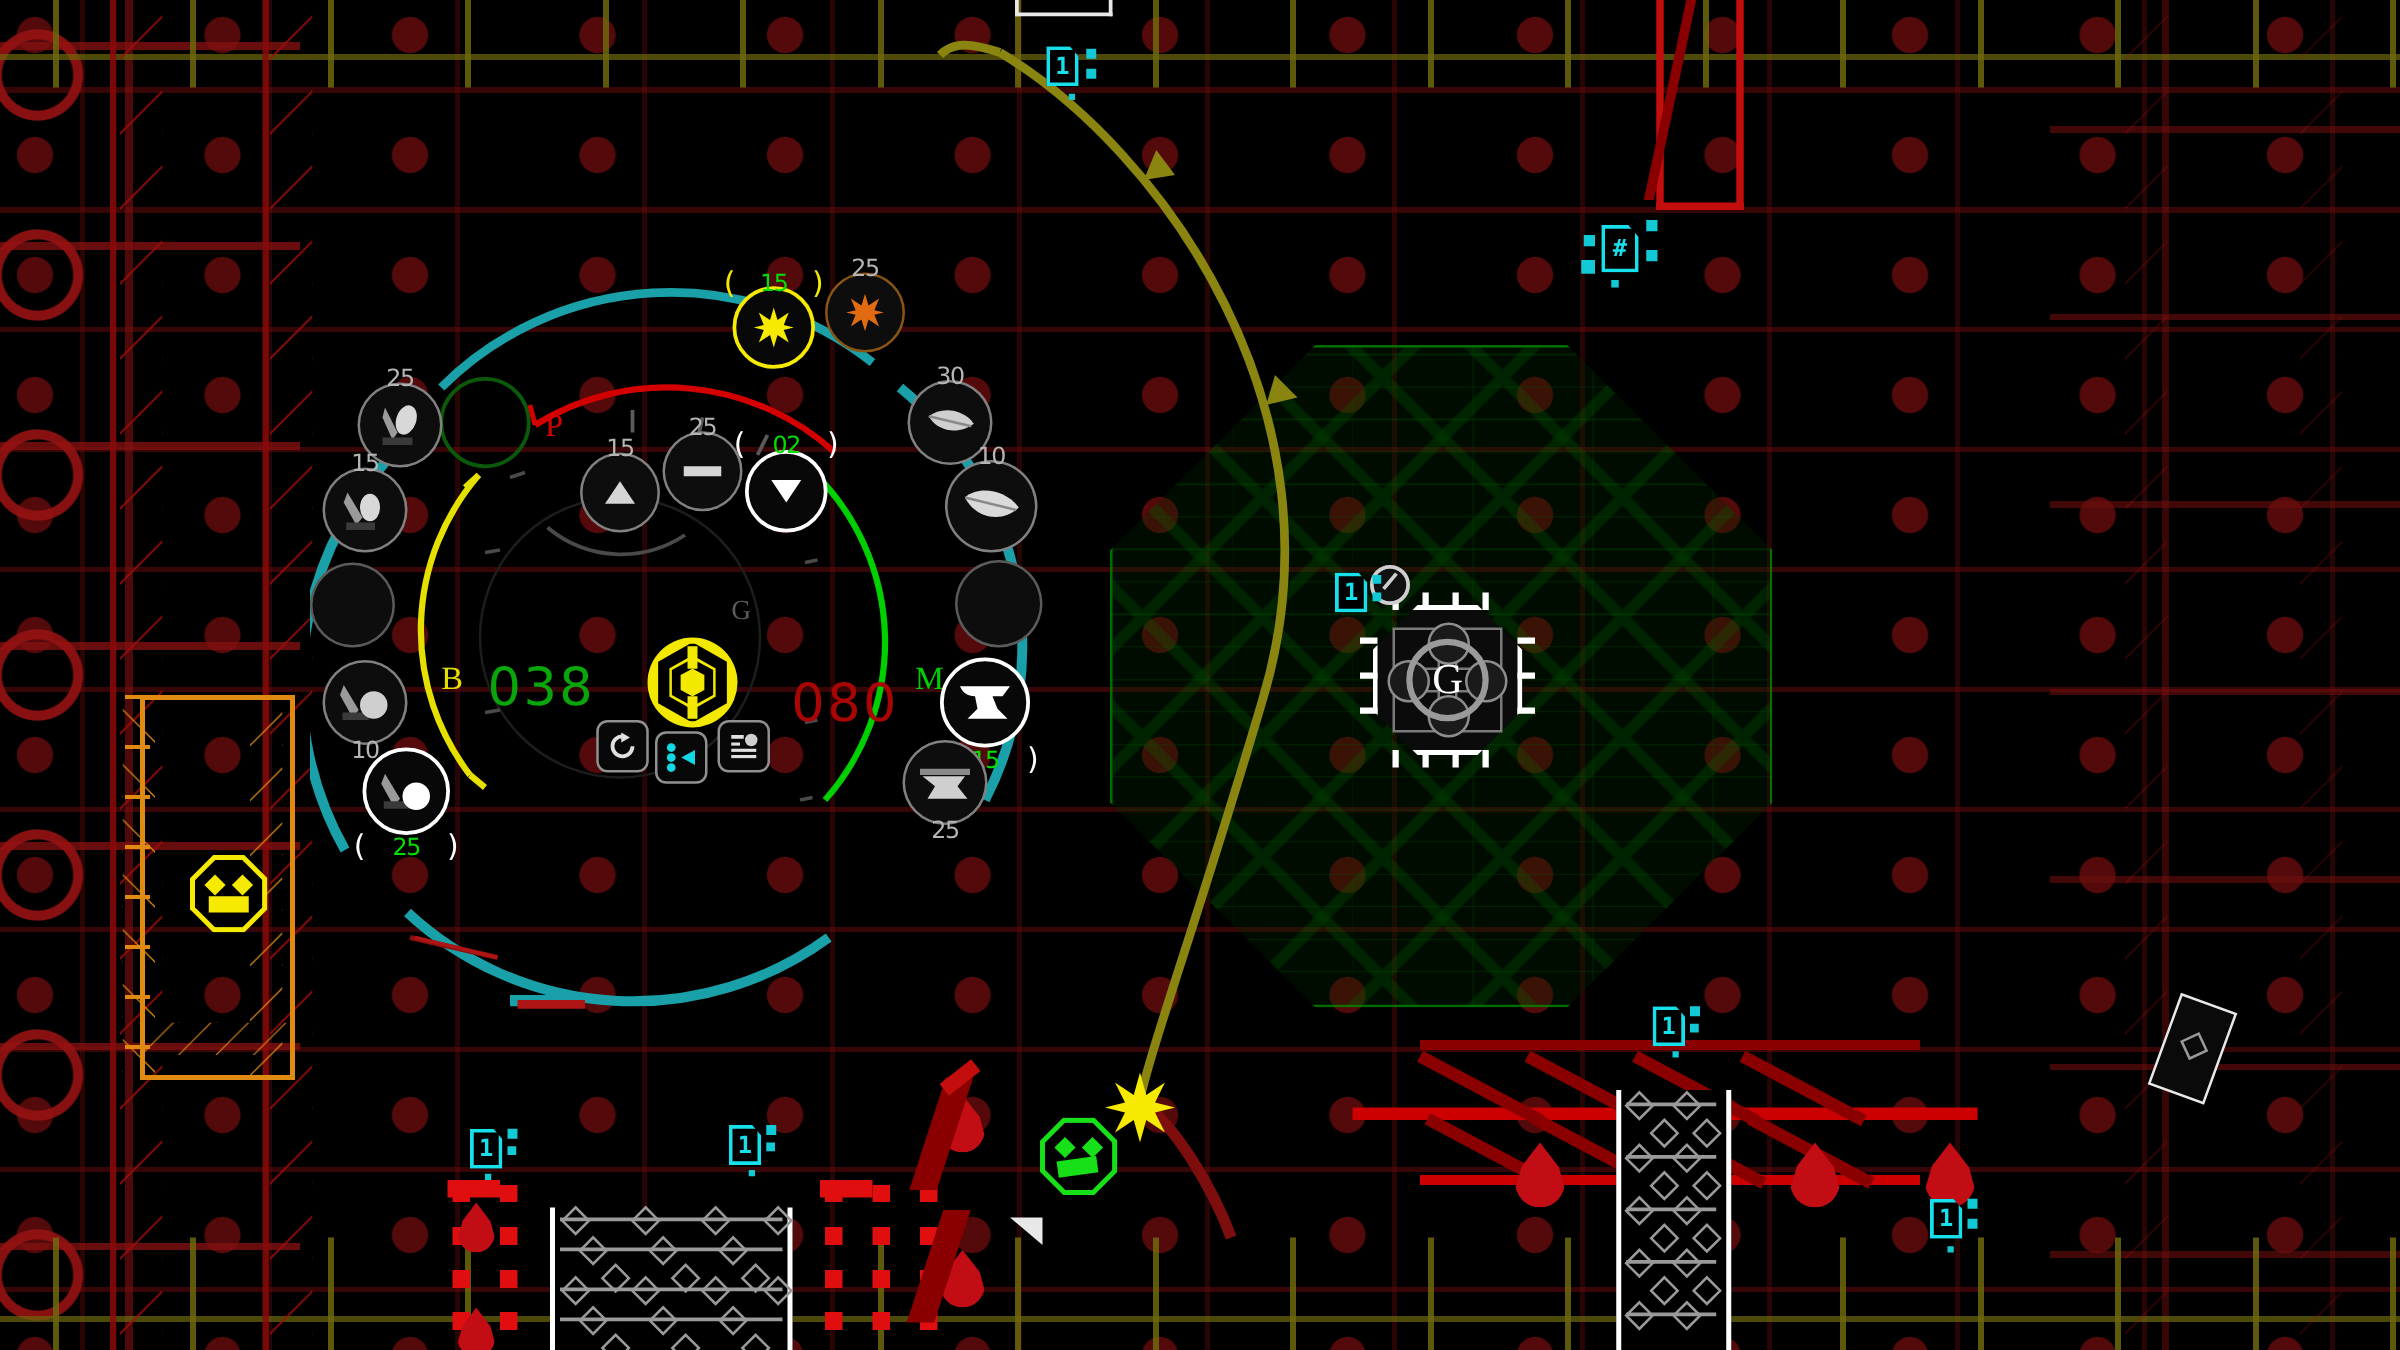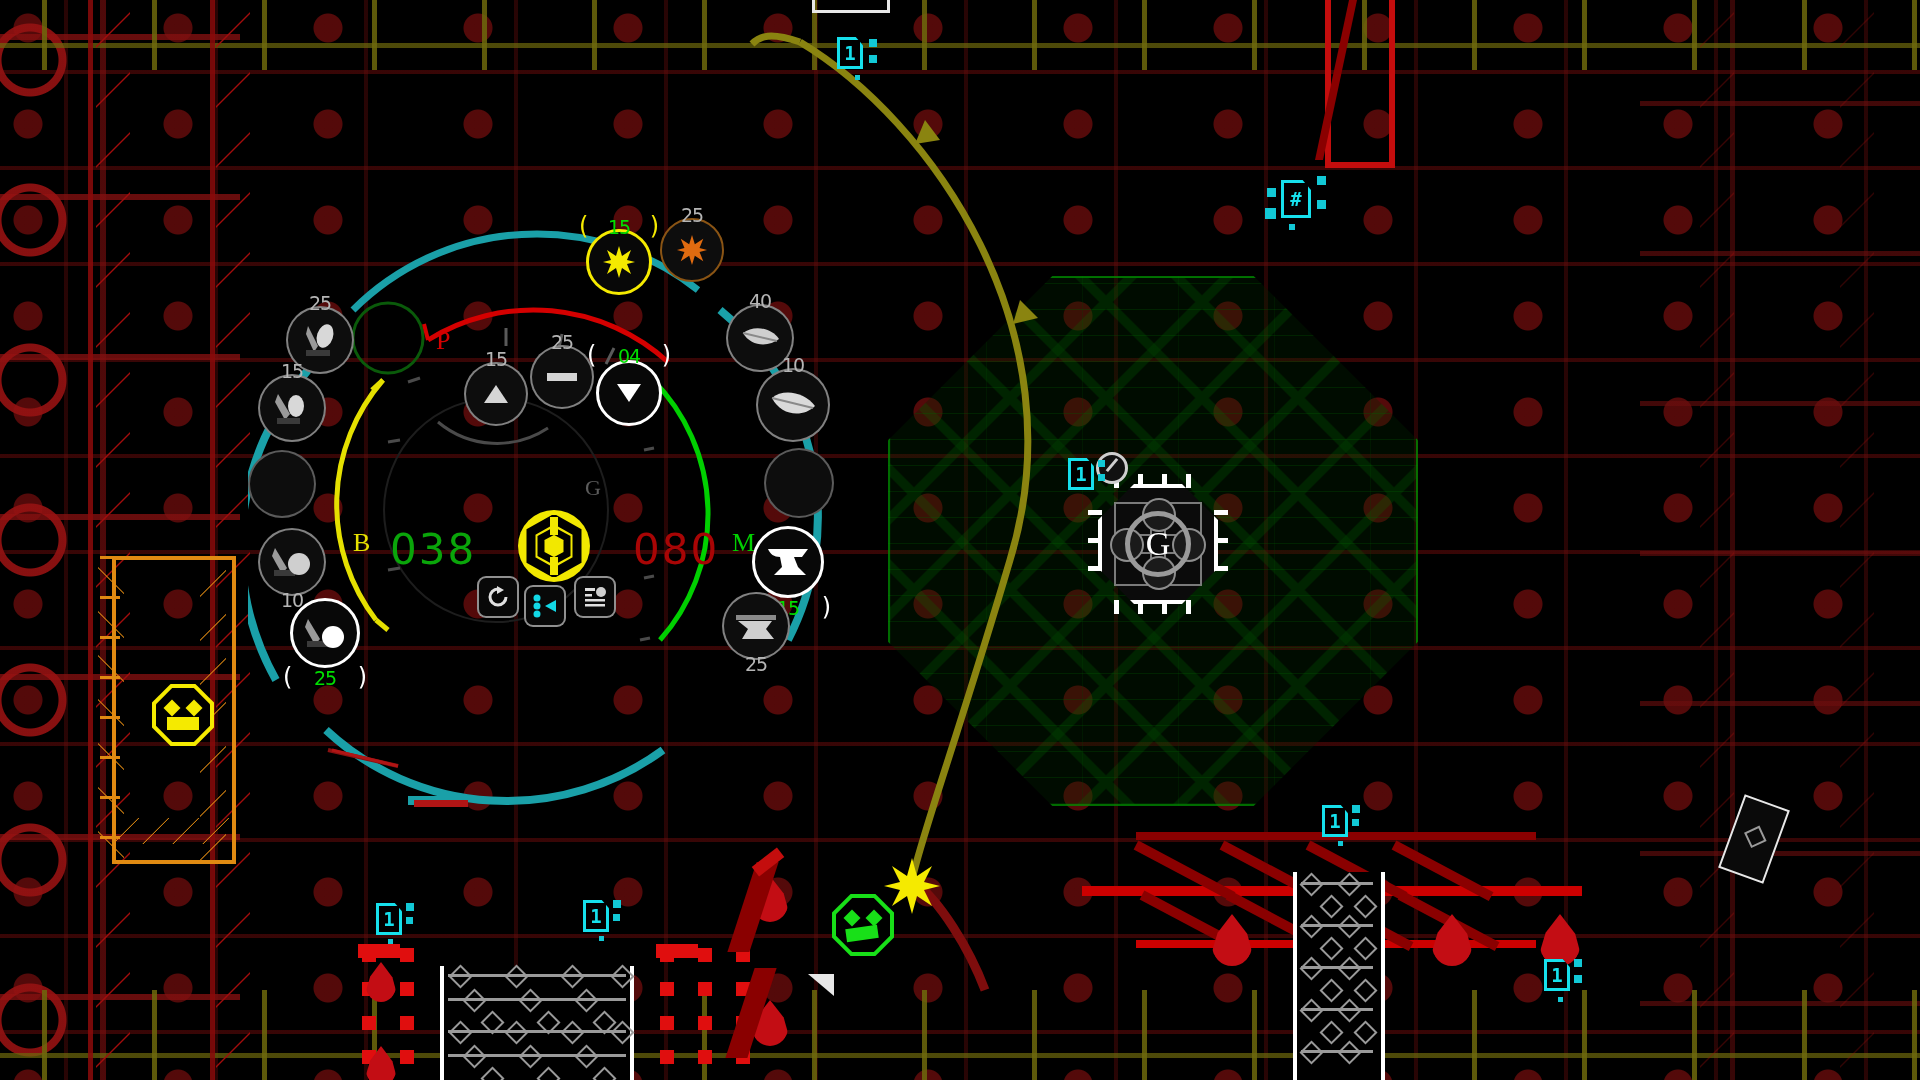--- a/index.html
+++ b/index.html
@@ -422,21 +422,21 @@
       <span class="slot-num top">15</span>
     </div>
     <div class="slot" style="left:282px;top:135px;">
       <div style="width:30px;height:8px;background:#d5d5d5;"></div>
       <span class="slot-num top">25</span>
     </div>
     <div class="slot sel" style="left:348px;top:150px;">
       <svg width="26" height="22" viewBox="0 0 26 22">
         <polygon points="1,2 25,2 13,20" fill="#ffffff"></polygon>
       </svg>
-      <span class="slot-num top sel-num" style="top:-18px;">04</span>
+      <span class="slot-num top sel-num" style="top:-18px;">02</span>
       <span class="paren" style="left:-12px;top:-22px;">(</span>
       <span class="paren" style="right:-12px;top:-22px;">)</span>
     </div>
 
     <div class="slot" style="left:38px;top:96px;width:64px;height:64px;">
       <svg width="40" height="40" viewBox="0 0 40 40">
         <path d="M8 6 L18 26 L14 32 L6 14 Z" fill="#9a9a9a"></path>
         <ellipse cx="25" cy="16" rx="8" ry="12" fill="#d8d8d8" transform="rotate(18 25 16)"></ellipse>
         <path d="M6 30 L30 30 L30 36 L6 36 Z" fill="#3a3a3a"></path>
       </svg>
@@ -470,21 +470,21 @@
       <span class="slot-num bot sel-num" style="bottom:-24px;">25</span>
       <span class="paren" style="left:-10px;bottom:-26px;">(</span>
       <span class="paren" style="right:-10px;bottom:-26px;">)</span>
     </div>
 
     <div class="slot" style="left:478px;top:94px;width:64px;height:64px;">
       <svg width="42" height="30" viewBox="0 0 42 30">
         <path d="M4 10 C14 2, 32 4, 40 16 C30 24, 12 24, 4 10 Z" fill="#cfcfcf"></path>
         <path d="M4 10 L38 18" stroke="#8a8a8a" stroke-width="2" fill="none"></path>
       </svg>
-      <span class="slot-num top">40</span>
+      <span class="slot-num top">30</span>
     </div>
     <div class="slot" style="left:508px;top:158px;width:70px;height:70px;">
       <svg width="48" height="34" viewBox="0 0 48 34">
         <path d="M3 10 C14 0, 36 4, 46 18 C34 30, 12 28, 3 10 Z" fill="#dadada"></path>
         <path d="M3 10 L44 20" stroke="#8a8a8a" stroke-width="2" fill="none"></path>
       </svg>
       <span class="slot-num top">10</span>
     </div>
     <div class="slot empty" style="left:516px;top:238px;width:66px;height:66px;">
       <span class="slot-num top"></span>
@@ -499,21 +499,21 @@
     </div>
     <div class="slot" style="left:474px;top:382px;width:64px;height:64px;">
       <svg width="44" height="34" viewBox="0 0 44 34">
         <path d="M2 6 L42 6 L42 11 L2 11 Z" fill="#8a8a8a"></path>
         <path d="M4 12 L38 12 L32 20 L40 30 L8 30 L14 20 Z" fill="#cfcfcf"></path>
       </svg>
       <span class="slot-num bot">25</span>
     </div>
 
     <div class="big-num left" style="left:142px;top:315px;">038</div>
-    <div class="big-num right" style="left:385px;top:315px;">080</div>
+    <div class="big-num right" style="left:385px;top:328px;">080</div>
 
     <div class="emblem" style="left:270px;top:300px;">
       <svg width="62" height="62" viewBox="0 0 62 62">
         <polygon points="31,4 54,17 54,45 31,58 8,45 8,17" fill="none" stroke="#000" stroke-width="9"></polygon>
         <polygon points="31,16 44,23 44,39 31,46 18,39 18,23" fill="none" stroke="#000" stroke-width="7"></polygon>
         <polygon points="31,22 39,27 31,34 23,27" fill="#f2e800"></polygon>
         <rect x="27" y="2" width="8" height="18" fill="#f2e800"></rect>
         <rect x="27" y="42" width="8" height="18" fill="#f2e800"></rect>
       </svg>
     </div>

